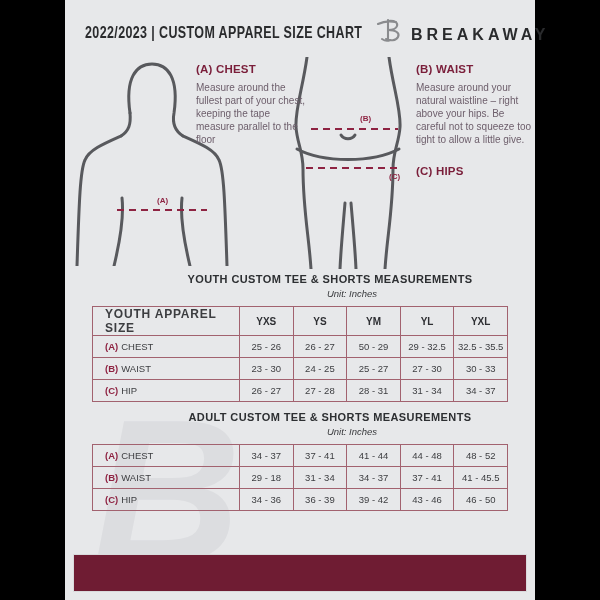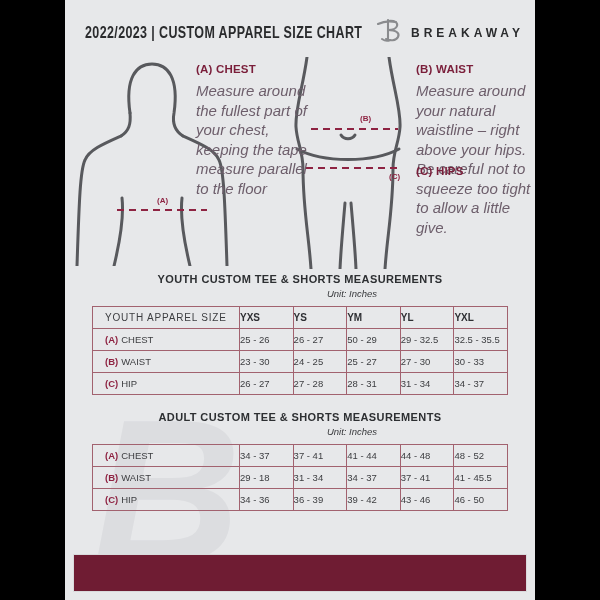--- a/index.html
+++ b/index.html
@@ -4,48 +4,48 @@
 <style>
   html,body{margin:0;padding:0;background:#000;}
   .stage{position:relative;width:600px;height:600px;background:#000;overflow:hidden;
          font-family:"Liberation Sans",sans-serif;}
   .doc{position:absolute;left:65px;top:0;width:470px;height:600px;background:#e7e8ea;}
 
   
   .hdr-title{position:absolute;left:20px;top:23px;font-size:13px;font-weight:700;color:#2a2b2d;
              letter-spacing:.4px;transform:scale(.96,1.28);transform-origin:left top;white-space:nowrap;}
   .logo{position:absolute;left:310px;top:16px;width:30px;height:28px;}
-  .brand{position:absolute;left:346px;top:26px;font-size:12px;font-weight:700;color:#2a2b2d;
+  .brand{position:absolute;left:346px;top:26px;font-size:16px;font-weight:700;color:#2a2b2d;
          letter-spacing:4px;white-space:nowrap;}
 
   
   .fig{position:absolute;}
   .fig path{fill:none;stroke:#58595d;stroke-width:3;stroke-linecap:round;}
   .dash{position:absolute;height:2px;
         background:repeating-linear-gradient(90deg,#8e2342 0 7px,transparent 7px 12px);}
   .dash-label{position:absolute;font-size:8px;font-weight:700;color:#8e2342;}
 
   
   .instr{position:absolute;width:118px;}
   .instr-h{font-size:11.5px;font-weight:700;color:#7a1e3a;letter-spacing:.2px;margin-bottom:6px;}
-  .instr-b{font-size:15px;font-style:italic;color:#6d5e6b;line-height:1.3;white-space:pre-line;}
+  .instr-b{font-size:10px;color:#6d5e6b;line-height:1.3;white-space:pre-line;}
 
   
   .sec-title{position:absolute;left:0;width:470px;text-align:center;font-size:11px;font-weight:700;
-             color:#2d2f32;letter-spacing:.4px;}
+             color:#2d2f32;letter-spacing:.4px;padding-left:30px;}
   .sec-unit{position:absolute;left:4px;width:510px;text-align:center;font-size:9.5px;font-style:italic;
             color:#3a3b3e;margin-left:28px;}
   table.size{position:absolute;left:27px;border-collapse:collapse;table-layout:fixed;width:416px;
              background:transparent;}
-  table.size th,table.size td{border:1px solid #a2626f;height:21px;text-align:left;
+  table.size th,table.size td{border:1px solid #a2626f;height:21px;text-align:center;
              font-size:9.5px;color:#3c3d40;padding:0;}
   table.size{border:1.5px solid #8e4a59;}
   table.size th{font-weight:700;font-size:10px;color:#2e2f33;}
   table.size .lbl{text-align:left;padding-left:12px;width:134px;}
-  table.size th.lbl{font-weight:400;font-size:10px;letter-spacing:.8px;color:#3c3d40;}
+  table.size th.lbl{font-weight:700;font-size:12px;letter-spacing:.8px;color:#3c3d40;}
   .pfx{color:#8e2342;font-weight:700;margin-right:3px;}
 
   .watermark{position:absolute;left:28px;top:388px;font-size:205px;font-weight:700;font-style:italic;
              color:#dcdde0;line-height:1;z-index:0;}
   .layer{position:absolute;inset:0;z-index:1;}
   .footer-bar{position:absolute;left:8px;top:554px;width:454px;height:38px;background:#6f1c33;
               border:1px solid #d9dadc;box-sizing:border-box;}
 </style>
 </head>
 <body>

